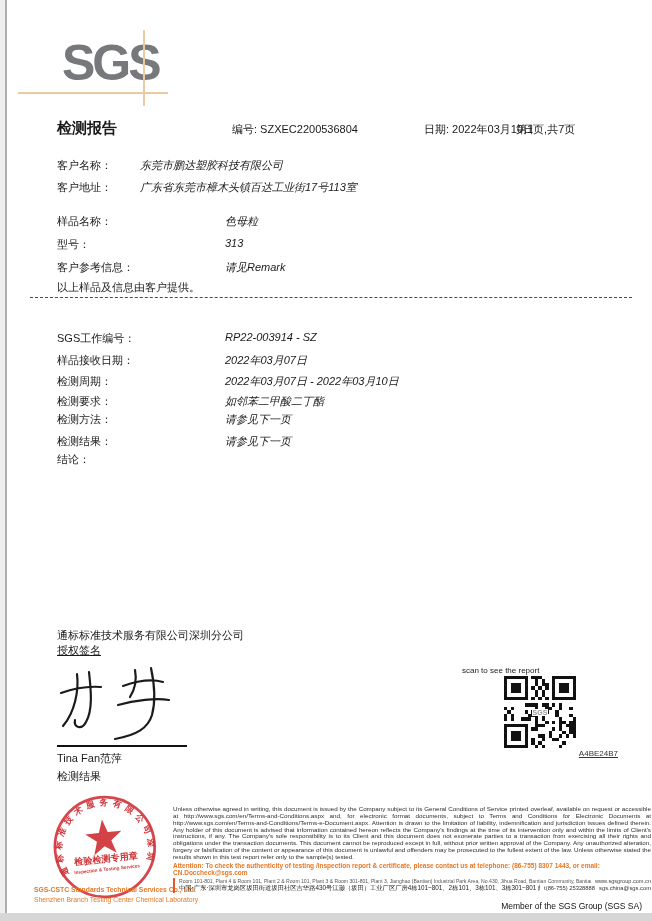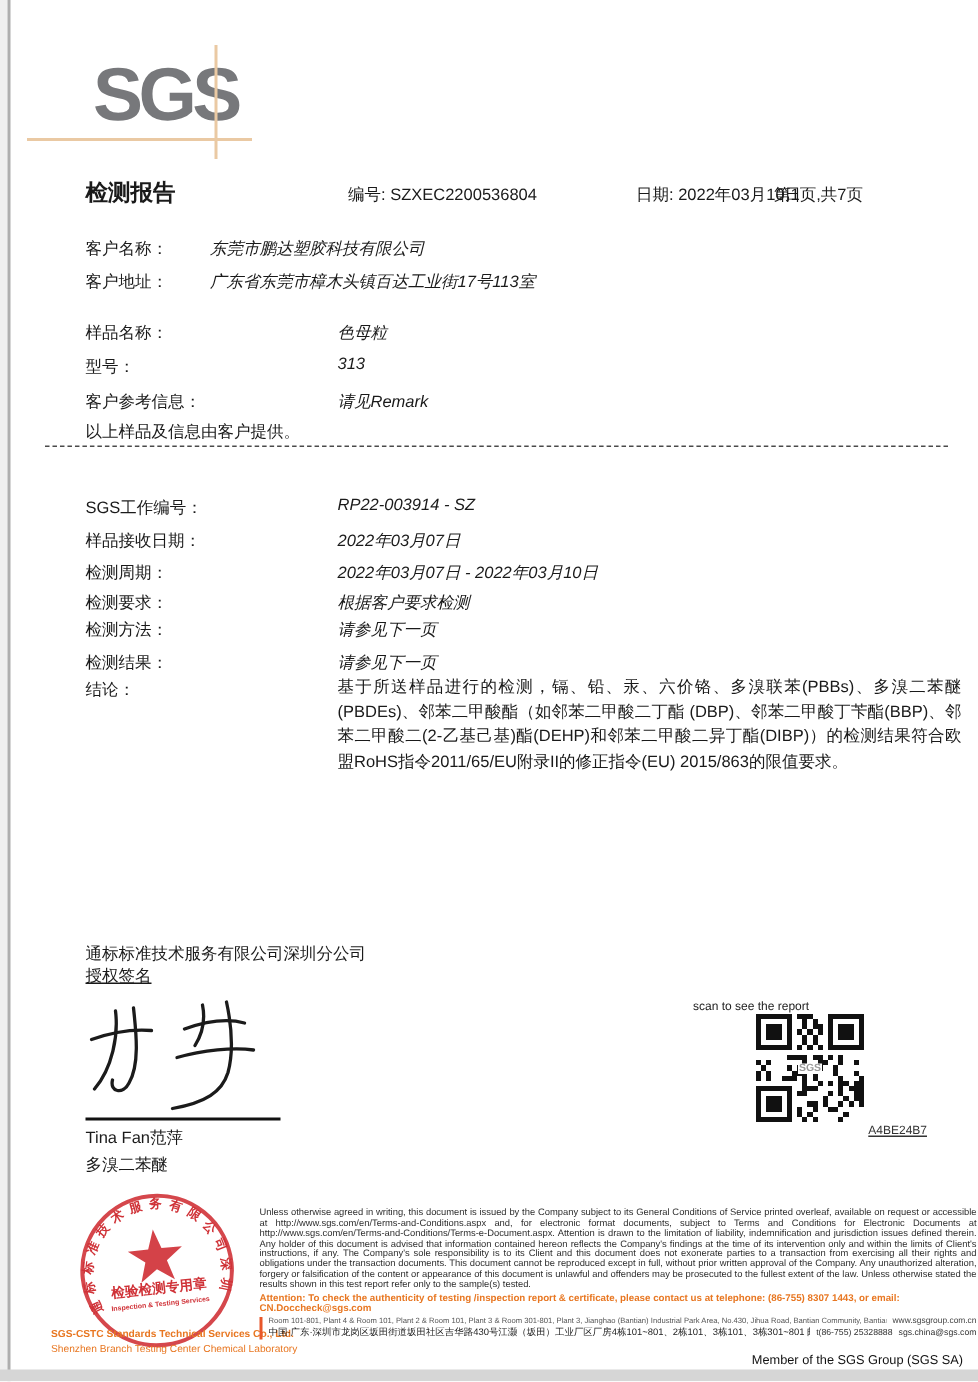--- a/index.html
+++ b/index.html
@@ -122,54 +122,53 @@
   <div class="row" style="top:353px;">
     <span class="lbl">样品接收日期：</span>
     <span class="val val-b">2022年03月07日</span>
   </div>
   <div class="row" style="top:374px;">
     <span class="lbl">检测周期：</span>
     <span class="val val-b">2022年03月07日 - 2022年03月10日</span>
   </div>
   <div class="row" style="top:394px;">
     <span class="lbl">检测要求：</span>
-    <span class="val val-b">根据客户要求检测</span>
+    <span class="val val-b">如邻苯二甲酸二丁酯</span>
   </div>
   <div class="row" style="top:412px;">
     <span class="lbl">检测方法：</span>
     <span class="val val-b">请参见下一页</span>
   </div>
   <div class="row" style="top:434px;">
     <span class="lbl">检测结果：</span>
     <span class="val val-b">请参见下一页</span>
   </div>
 
   <div class="row" style="top:452px;">
     <span class="lbl">结论：</span>
   </div>
-  <div class="abs conclusion-text">基于所送样品进行的检测，镉、铅、汞、六价铬、多溴联苯(PBBs)、多溴二苯醚(PBDEs)、邻苯二甲酸酯（如邻苯二甲酸二丁酯 (DBP)、邻苯二甲酸丁苄酯(BBP)、邻苯二甲酸二(2-乙基己基)酯(DEHP)和邻苯二甲酸二异丁酯(DIBP)）的检测结果符合欧盟RoHS指令2011/65/EU附录II的修正指令(EU) 2015/863的限值要求。</div>
 
   <div class="abs sig-company">通标标准技术服务有限公司深圳分公司</div>
   <div class="abs sig-auth">授权签名</div>
   <div class="abs sig-svg">
     <svg width="150" height="85" viewBox="0 0 150 85">
       <g fill="none" stroke="#1b1b1b" stroke-width="2.2" stroke-linecap="round">
         <path d="M6,33 C20,28 34,26 46,27"></path>
         <path d="M22,14 C24,30 20,52 8,66"></path>
         <path d="M34,12 C36,30 38,50 31,62 C27,70 18,68 20,60"></path>
         <path d="M68,26 C82,21 97,19 108,22"></path>
         <path d="M80,10 C82,20 80,29 75,37"></path>
         <path d="M96,8 C99,22 101,40 97,55 C93,68 82,75 60,79"></path>
         <path d="M63,45 C80,40 101,38 114,40"></path>
       </g>
     </svg>
   </div>
   <div class="abs sig-line"></div>
   <div class="abs sig-name">Tina Fan范萍</div>
-  <div class="abs sig-title">多溴二苯醚</div>
+  <div class="abs sig-title">检测结果</div>
 
   <div class="abs qr-caption">scan to see the report</div>
   <div class="abs qr-box"><svg width="72" height="72" viewBox="0 0 71.39999999999999 71.39999999999999" shape-rendering="crispEdges">
         <g fill="#111">
           <rect x="0.0" y="0.0" width="3.4" height="3.4"></rect>
           <rect x="3.4" y="0.0" width="3.4" height="3.4"></rect>
           <rect x="6.8" y="0.0" width="3.4" height="3.4"></rect>
           <rect x="10.2" y="0.0" width="3.4" height="3.4"></rect>
           <rect x="13.6" y="0.0" width="3.4" height="3.4"></rect>
           <rect x="17.0" y="0.0" width="3.4" height="3.4"></rect>

